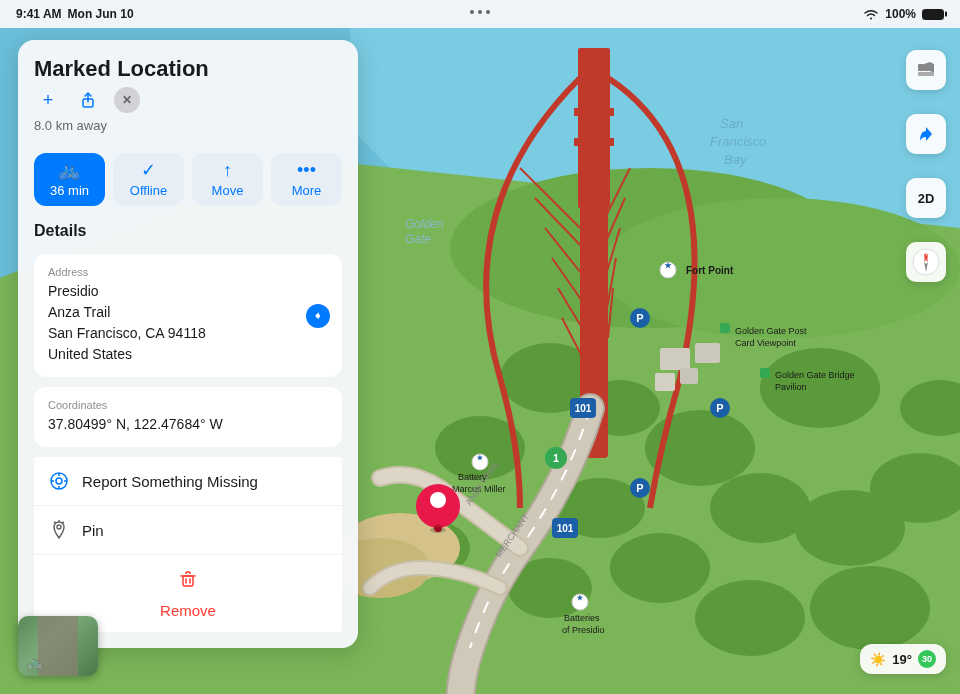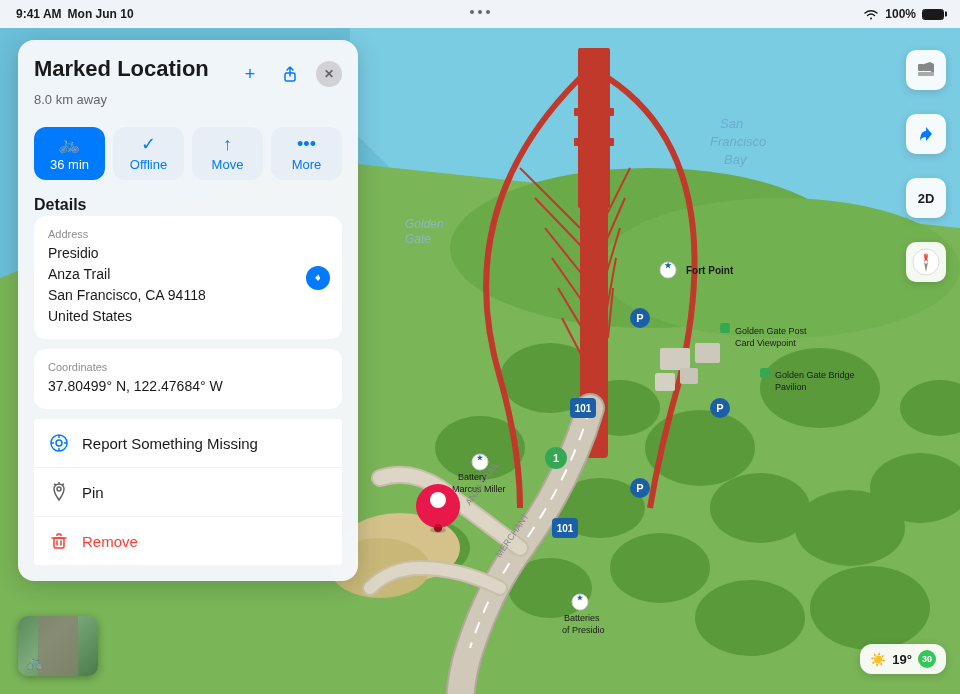--- a/index.html
+++ b/index.html
@@ -76,20 +76,21 @@
       padding: 16px;
       box-shadow: 0 4px 24px rgba(0,0,0,0.18);
       z-index: 50;
     }
 
     .panel-header {
       display: flex;
       align-items: flex-start;
       justify-content: space-between;
       margin-bottom: 4px;
+      flex-direction: column;
     }
 
     .panel-title {
       font-size: 22px;
       font-weight: 700;
       color: #1a1a1a;
       line-height: 1.2;
     }
 
     .panel-subtitle {
@@ -161,21 +162,21 @@
     .action-btn .btn-label {
       font-size: 13px;
       font-weight: 500;
     }
 
     
     .details-heading {
       font-size: 16px;
       font-weight: 700;
       color: #1a1a1a;
-      margin-bottom: 2px;
+      margin-bottom: 14px;
     }
 
     .detail-card {
       background: white;
       border-radius: 12px;
       padding: 12px 14px;
       margin-bottom: 10px;
       position: relative;
     }
 
@@ -216,20 +217,21 @@
       align-items: center;
       gap: 12px;
       padding: 13px 14px;
       border-bottom: 1px solid #f0f0f0;
       cursor: pointer;
       font-size: 15px;
     }
 
     .menu-item:last-child {
       border-bottom: none;
+      flex-direction: column;
     }
 
     .menu-icon {
       width: 22px; height: 22px;
       display: flex; align-items: center; justify-content: center;
       font-size: 16px;
     }
 
     .menu-icon.blue { color: #007AFF; }
     .menu-icon.gray { color: #636366; }

